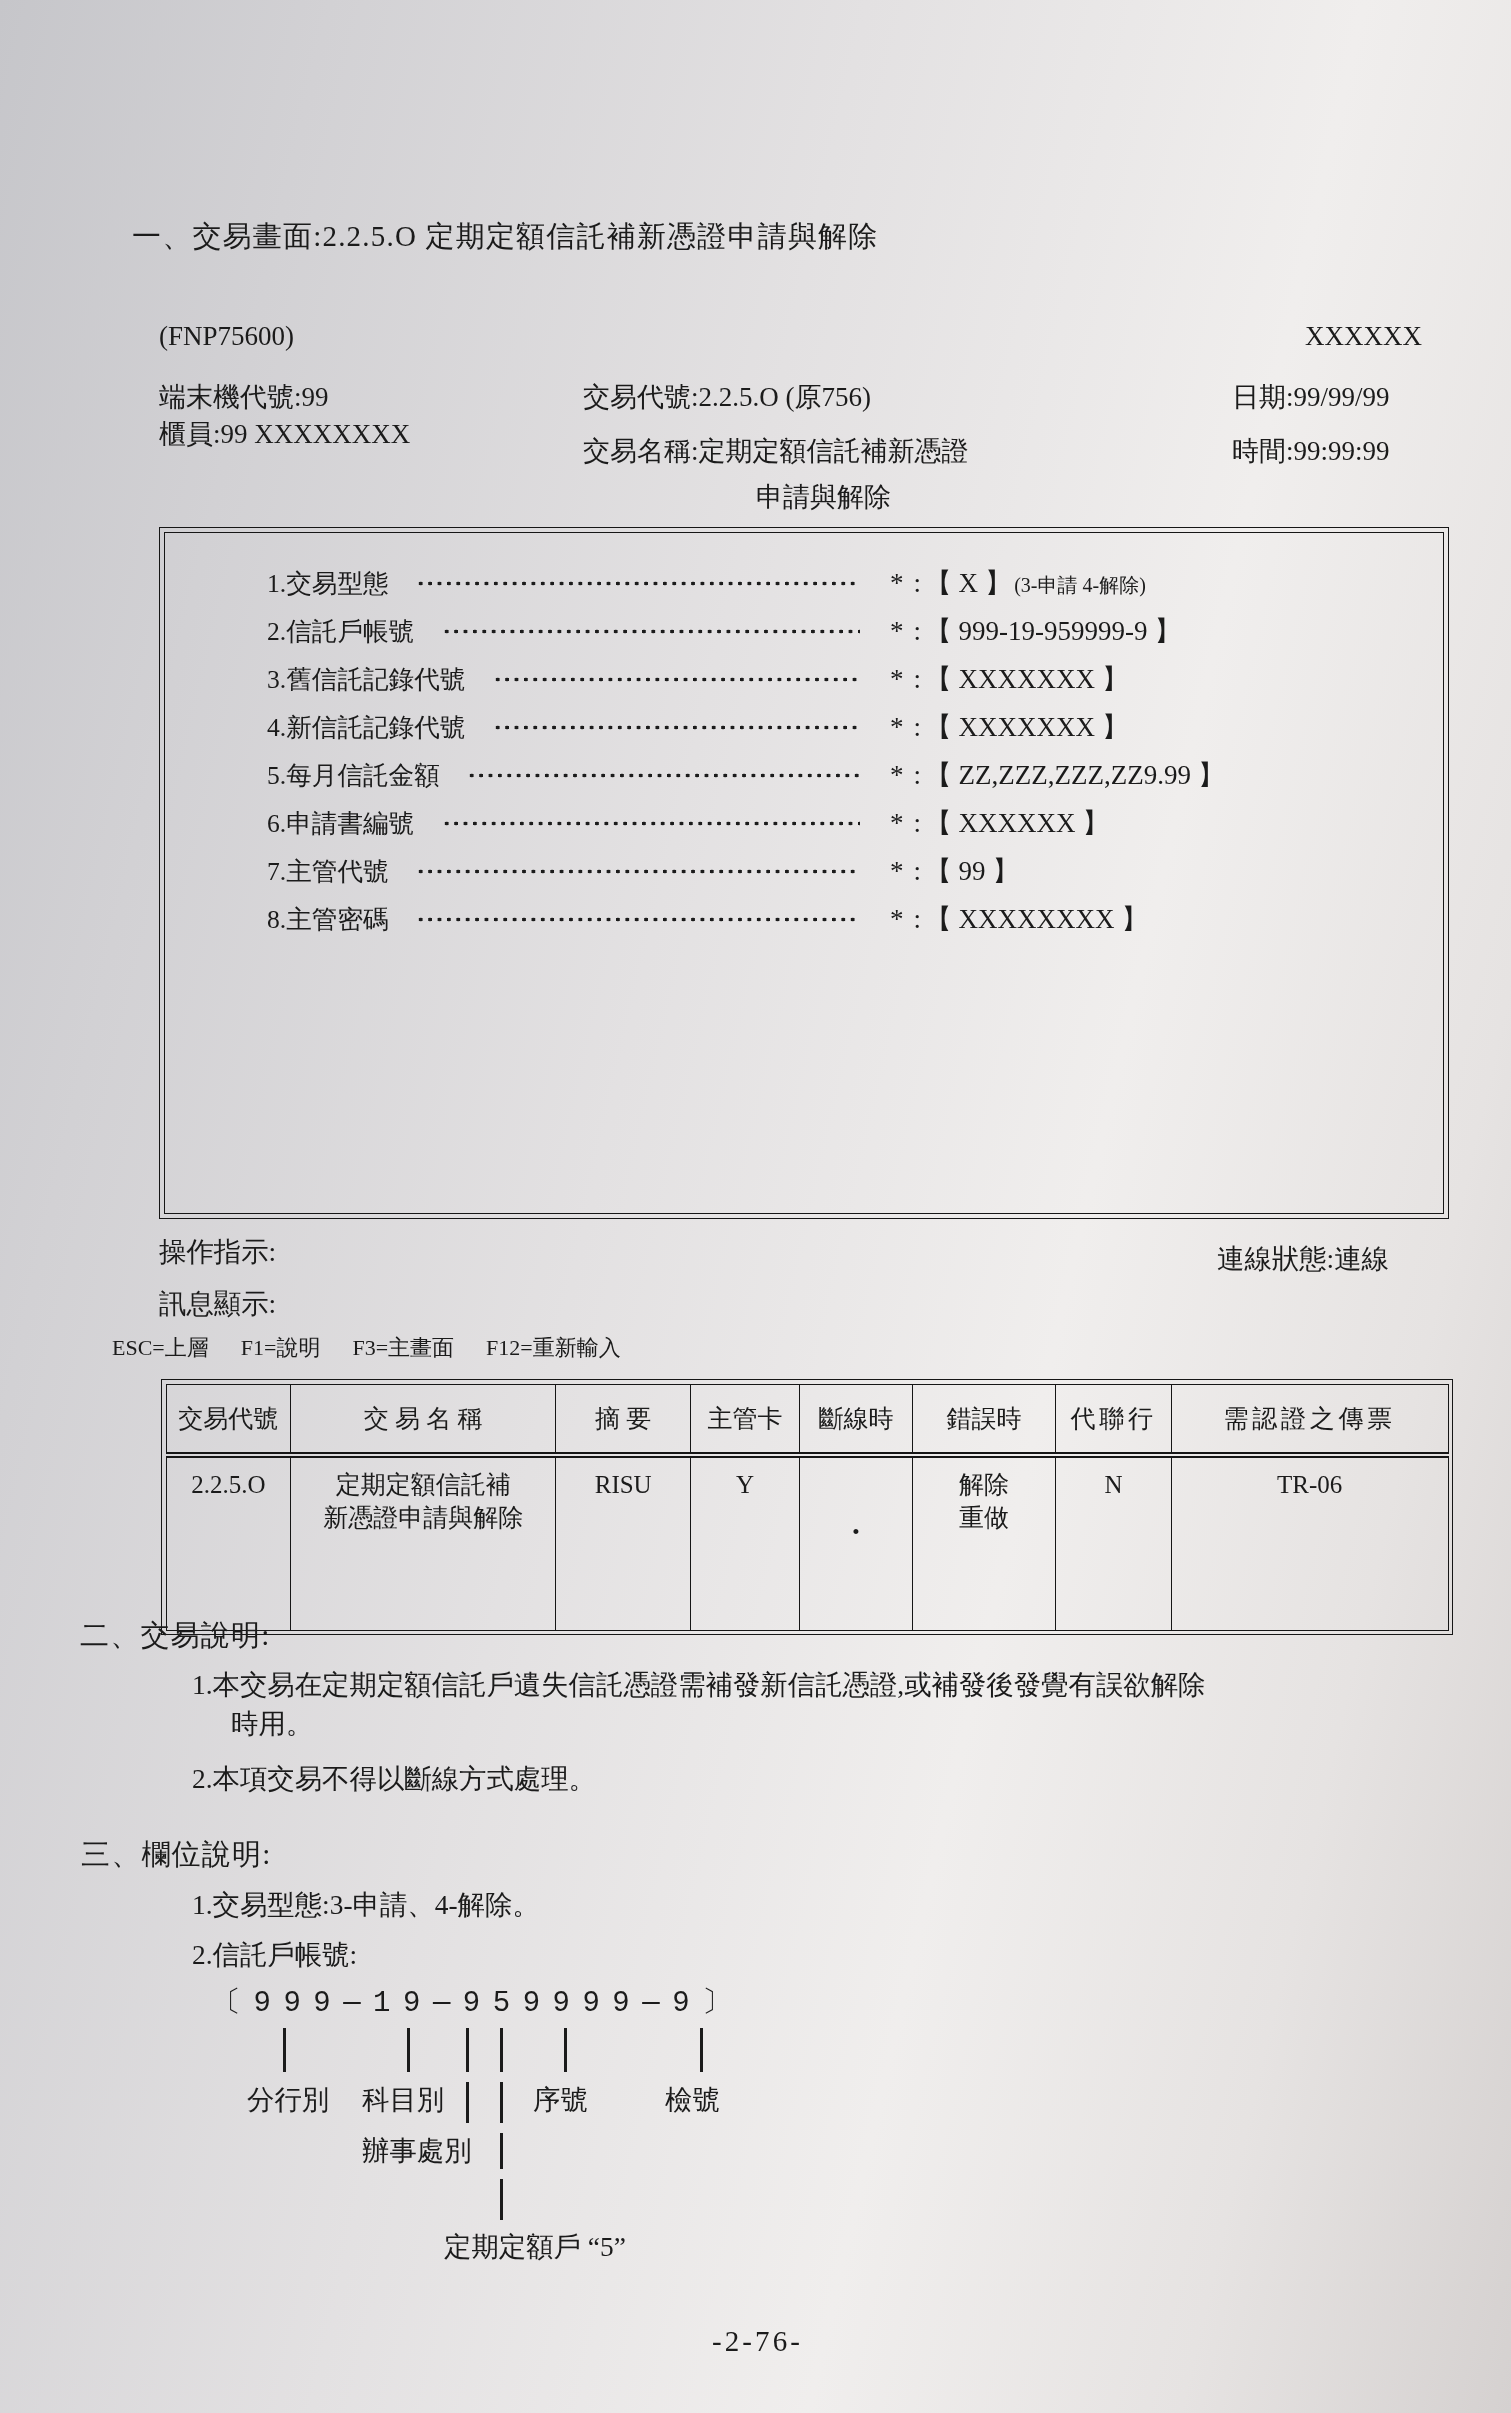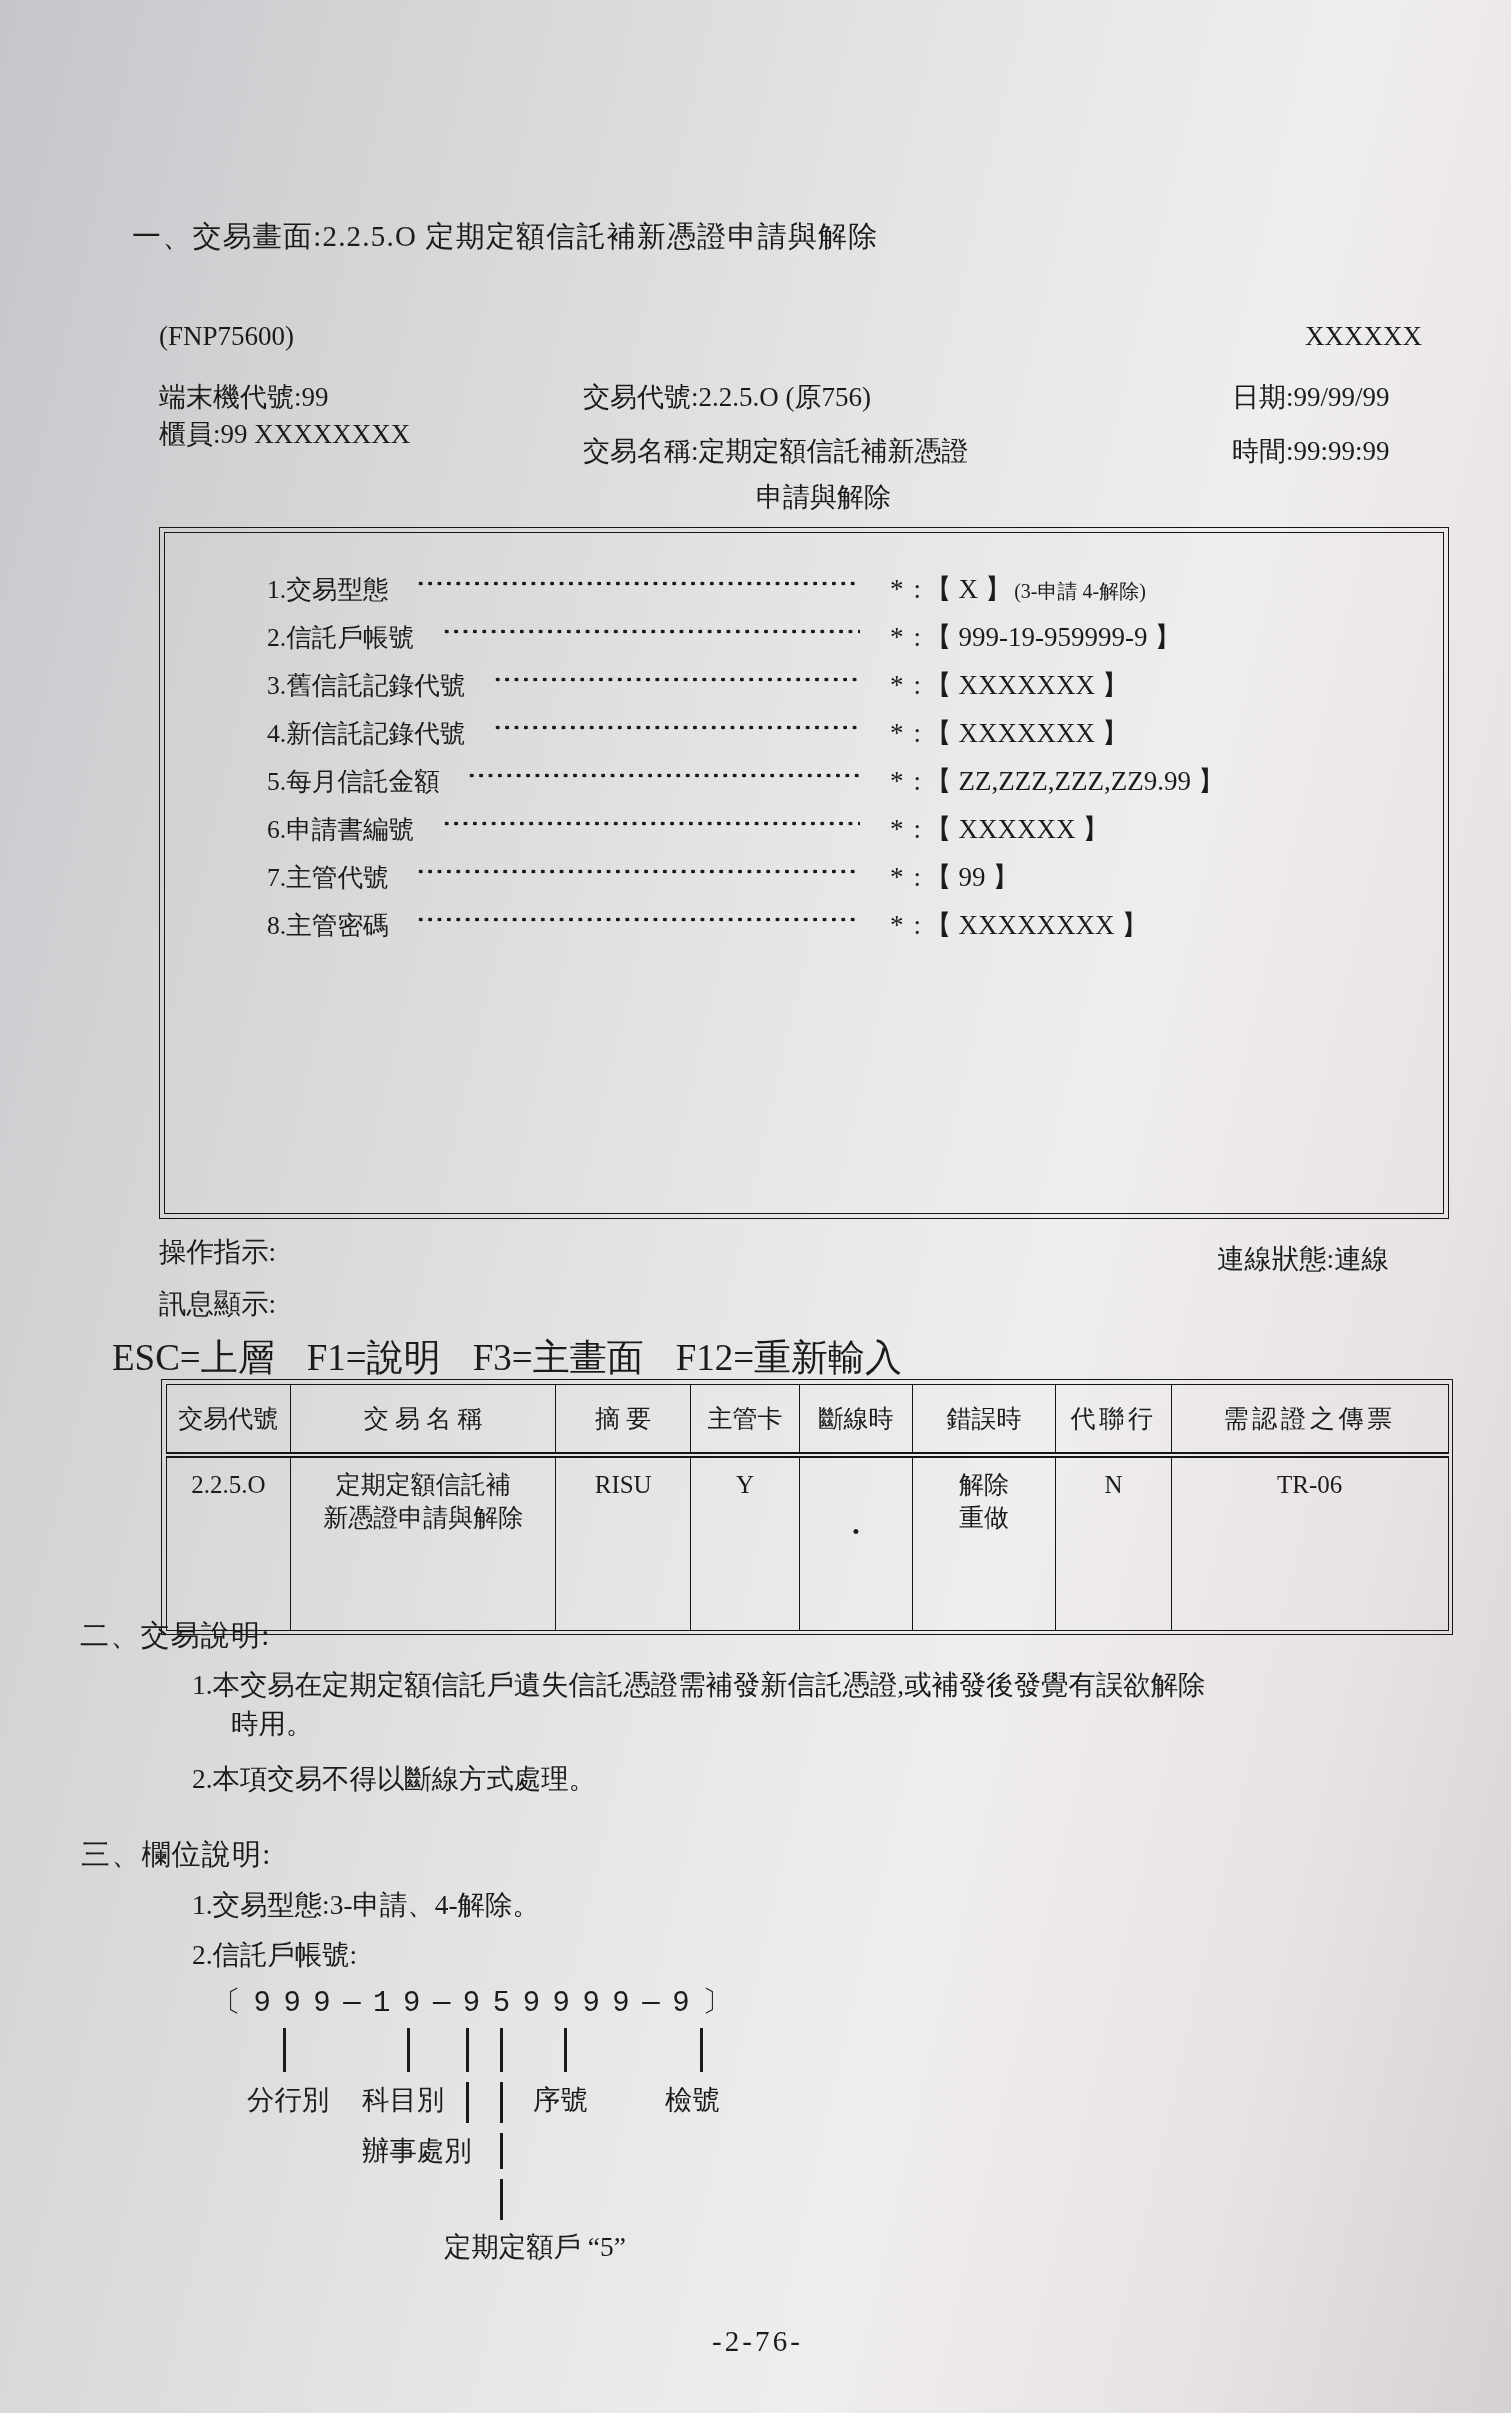--- a/index.html
+++ b/index.html
@@ -16,34 +16,34 @@
   .hdr{font-size:27px;white-space:nowrap;}
   
   .screen-box{
     left:159px;top:527px;width:1288px;height:690px;
     border:1.9px solid #161616;
   }
   .screen-box::before{
     content:"";position:absolute;inset:4.4px;border:1.9px solid #161616;pointer-events:none;
   }
   .fields{position:absolute;left:107px;top:31px;width:1161px;}
-  .fieldrow{display:flex;align-items:flex-end;height:48px;gap:24px;}
+  .fieldrow{display:flex;align-items:center;height:48px;gap:24px;}
   .f-label{font-size:25.6px;white-space:nowrap;flex:0 0 auto;}
   .f-leader{
     flex:1 1 auto;height:18.7px;align-self:center;margin:0 6.2px 0 3.7px;
     background-image:radial-gradient(circle,#1b1b1b 1.9px,rgba(0,0,0,0) 2.2px);
     background-size:9.4px 9.4px;background-position:0 60%;background-repeat:repeat-x;
   }
   .f-right{flex:0 0 538px;white-space:nowrap;font-size:27px;}
   .f-star{display:inline-block;margin-right:10px;font-size:27px;}
   .f-colon{display:inline-block;margin-right:3.7px;font-size:27px;}
   .f-value{font-size:27px;}
   .f-note{font-size:20px;margin-left:2.5px;}
   .status-line{font-size:27.4px;white-space:nowrap;}
-  .esc-row{display:flex;gap:32px;font-size:37px;white-space:nowrap;}
+  .esc-row{display:flex;gap:32px;font-size:22px;white-space:nowrap;}
   
   .table-frame{
     left:161px;top:1379px;width:1283px;
     border:1.9px solid #161616;padding:3.7px;
   }
   table{width:100%;border-collapse:collapse;table-layout:fixed;}
   th,td{border:1.9px solid #161616;text-align:center;overflow:hidden;margin-left:22px;}
   th{
     height:65px;font-size:25px;font-weight:normal;
     border-bottom:6.2px double #161616;white-space:nowrap;

